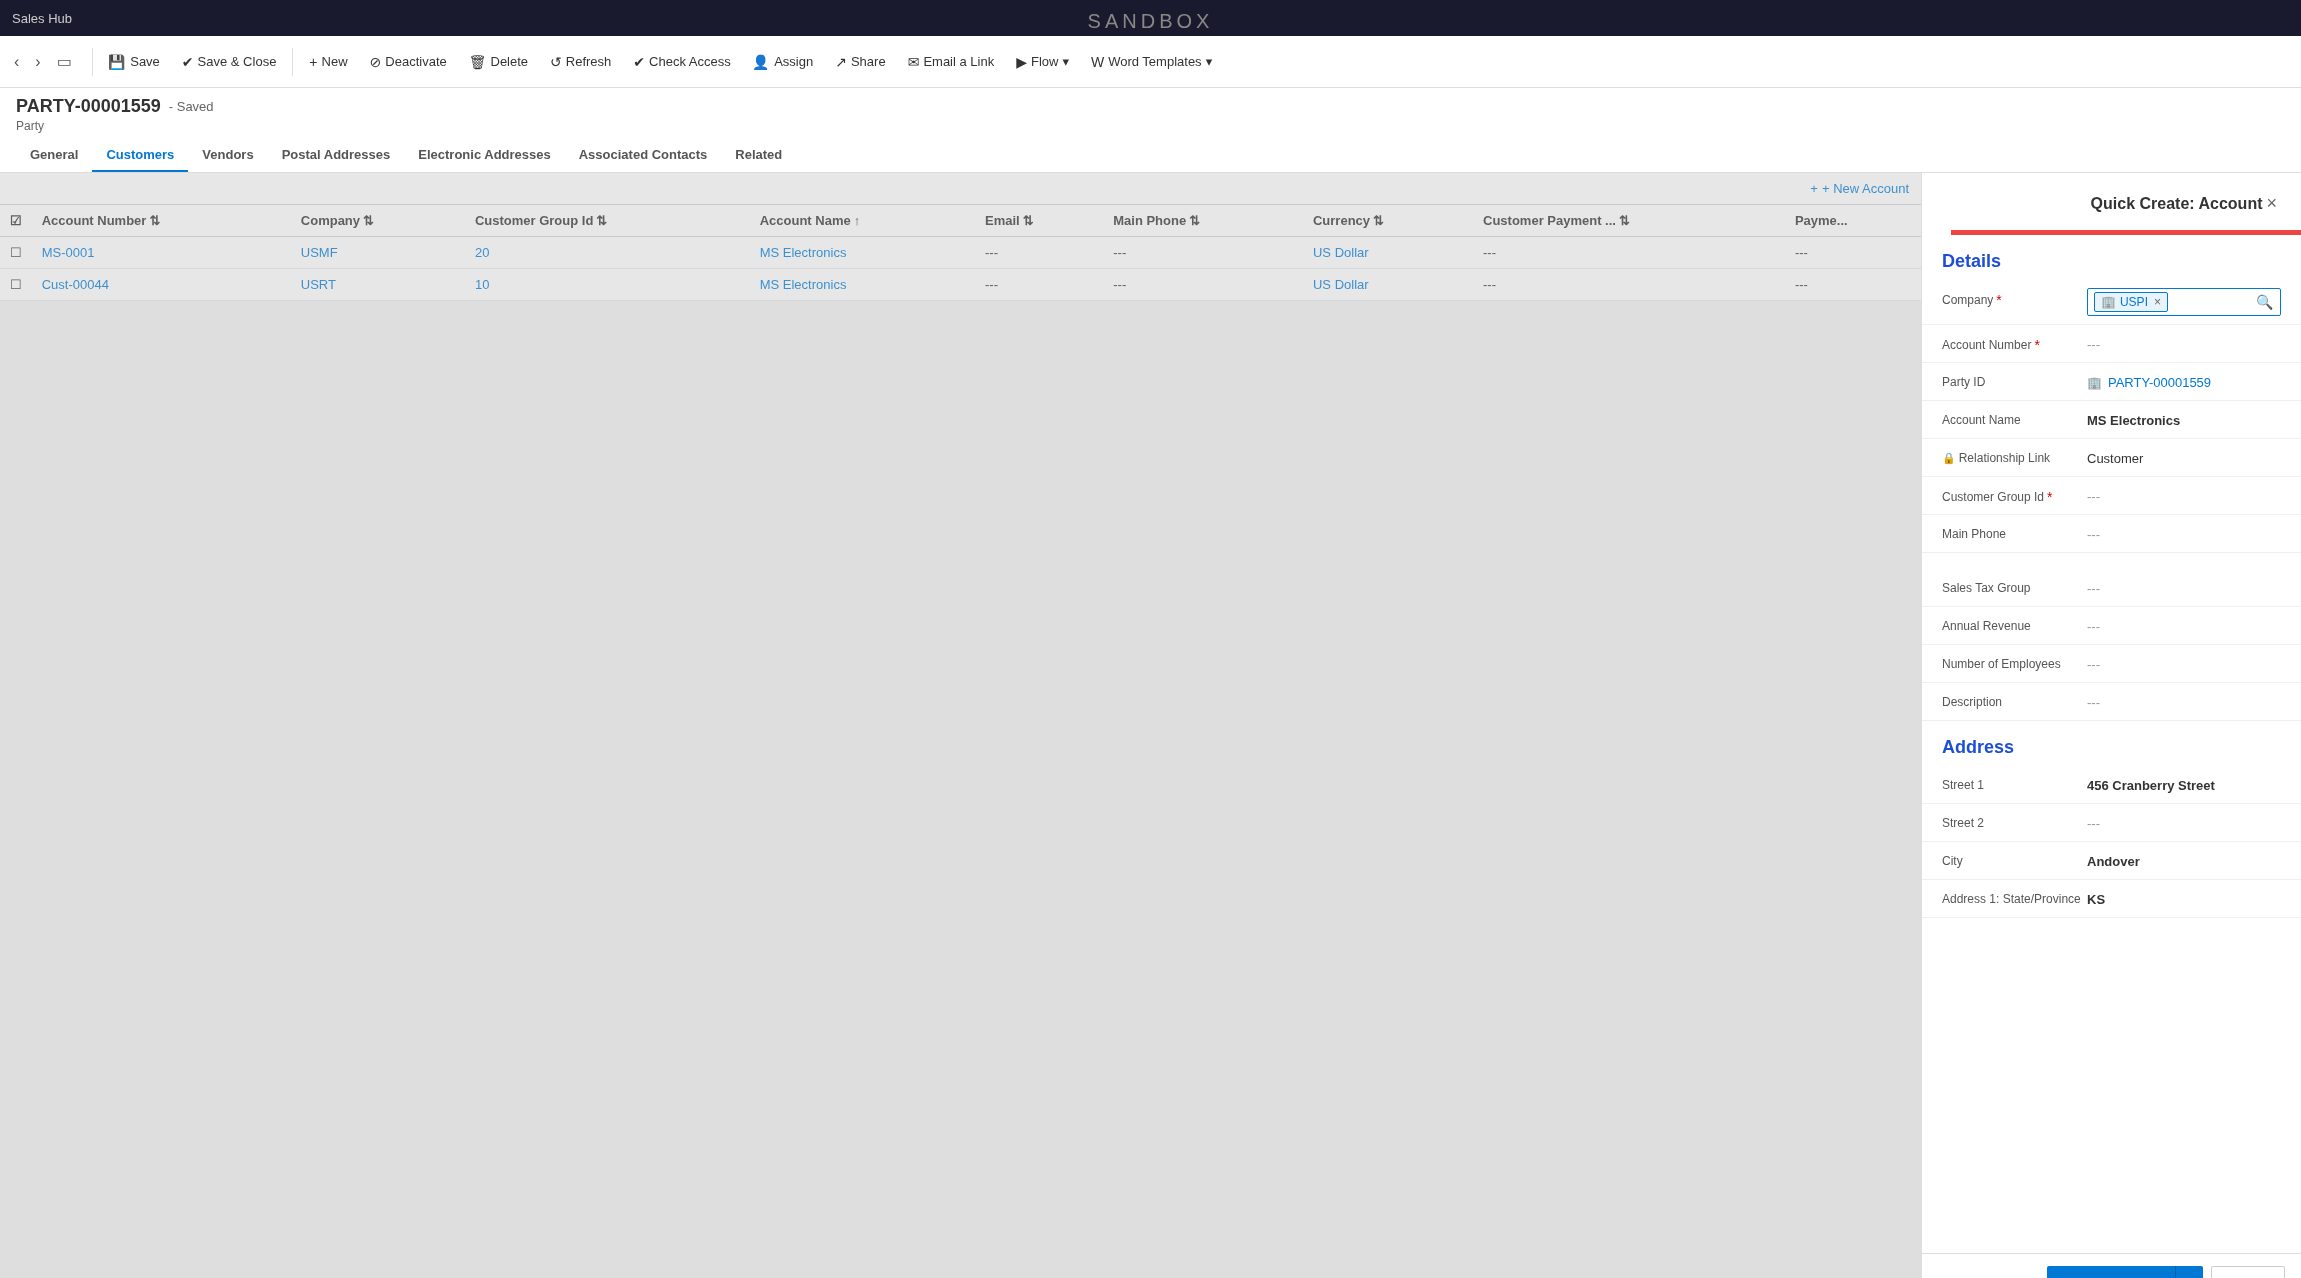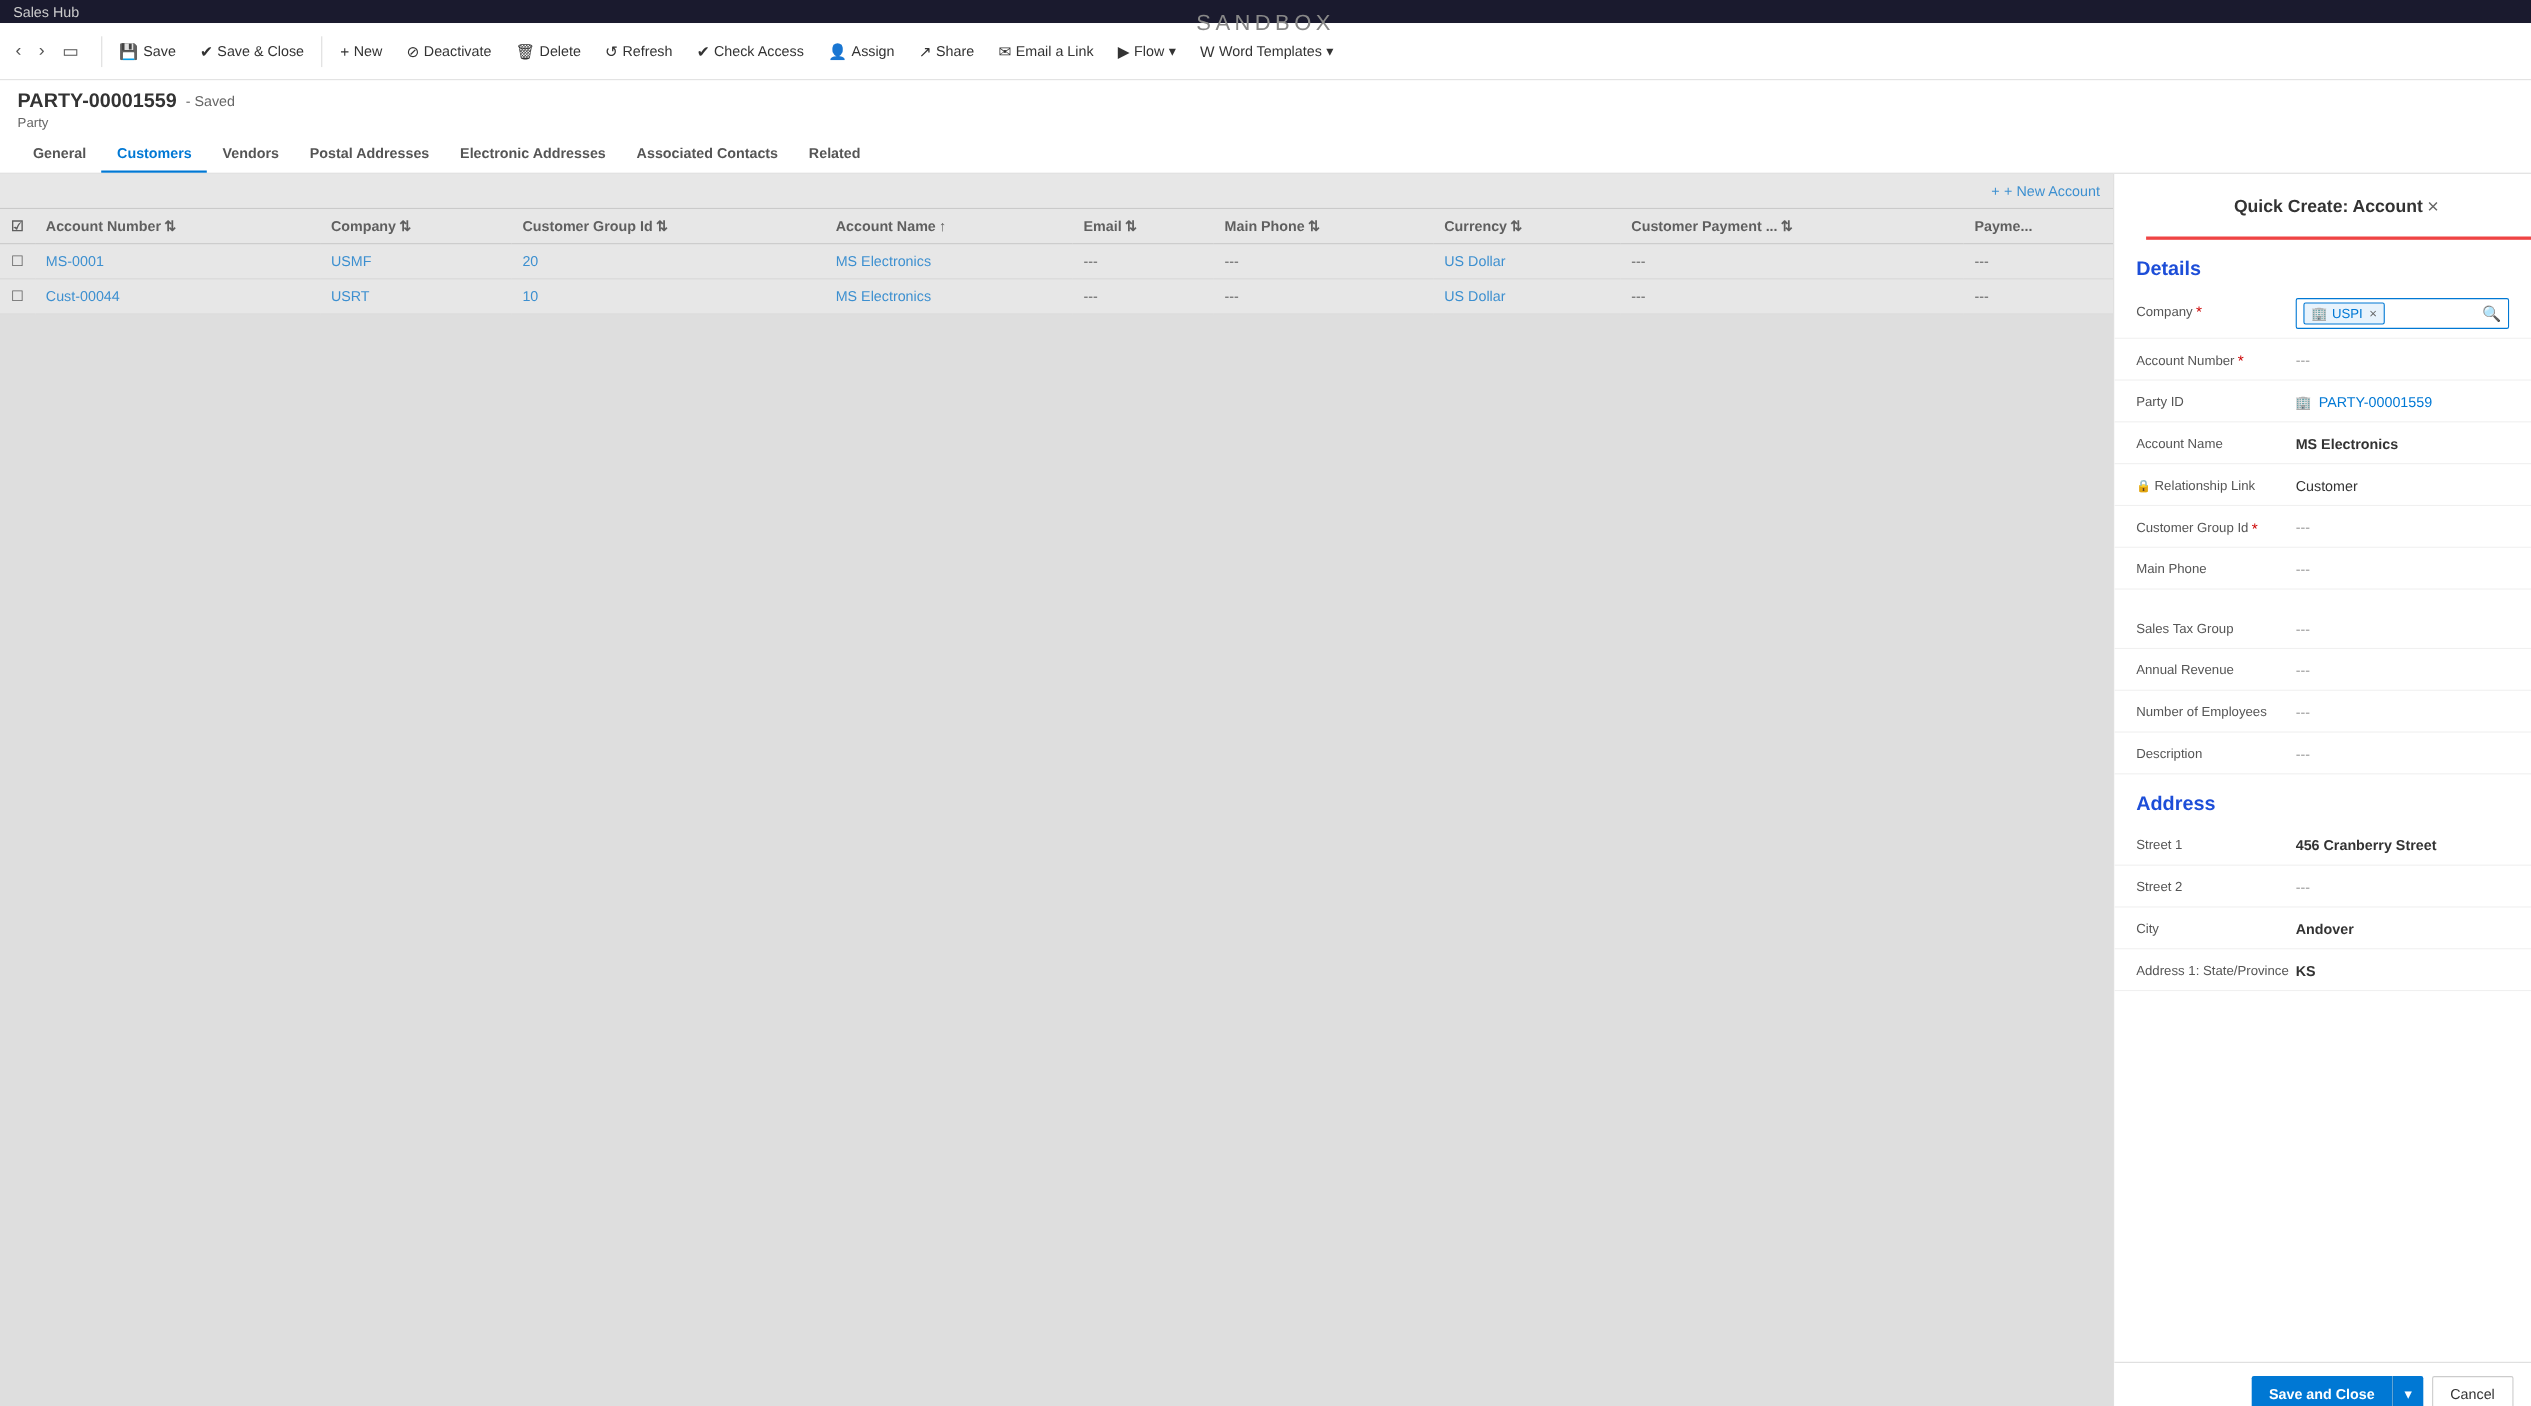--- a/index.html
+++ b/index.html
@@ -2,21 +2,21 @@
 <html><head>
   <meta charset="utf-8">
   <style>
     * { box-sizing: border-box; margin: 0; padding: 0; }
     body { font-family: 'Segoe UI', sans-serif; font-size: 13px; background: #f3f3f3; overflow: hidden; }
 
     
     .top-bar {
       background: #1a1a2e;
       color: #ccc;
-      height: 21px;
+      height: 36px;
       display: flex;
       align-items: center;
       padding: 0 12px;
       font-size: 13px;
     }
 
     
     .toolbar {
       background: #fff;
       border-bottom: 1px solid #ddd;
@@ -138,24 +138,24 @@
     .right-panel {
       width: 380px;
       background: #fff;
       border-left: 1px solid #ddd;
       display: flex;
       flex-direction: column;
       overflow: hidden;
     }
     .qc-header {
       display: flex;
-      justify-content: center;
+      justify-content: flex-end;
       align-items: center;
       padding: 16px 20px 12px;
-      border-bottom: 3px solid #ef4444;
+      border-bottom: 5px solid #ef4444;
       margin-left: 29px;
     }
     .qc-title { font-size: 16px; font-weight: 600; color: #333; }
     .qc-close {
       background: none;
       border: none;
       font-size: 18px;
       cursor: pointer;
       color: #666;
       padding: 4px;

